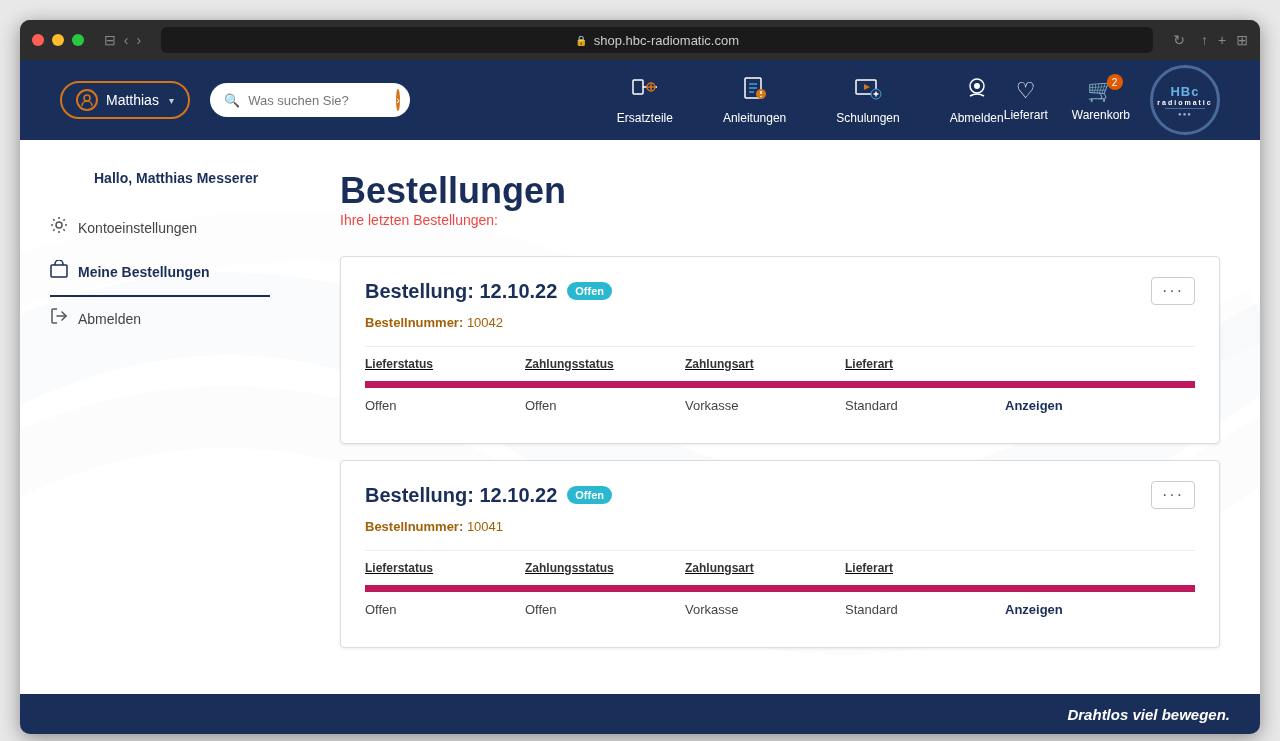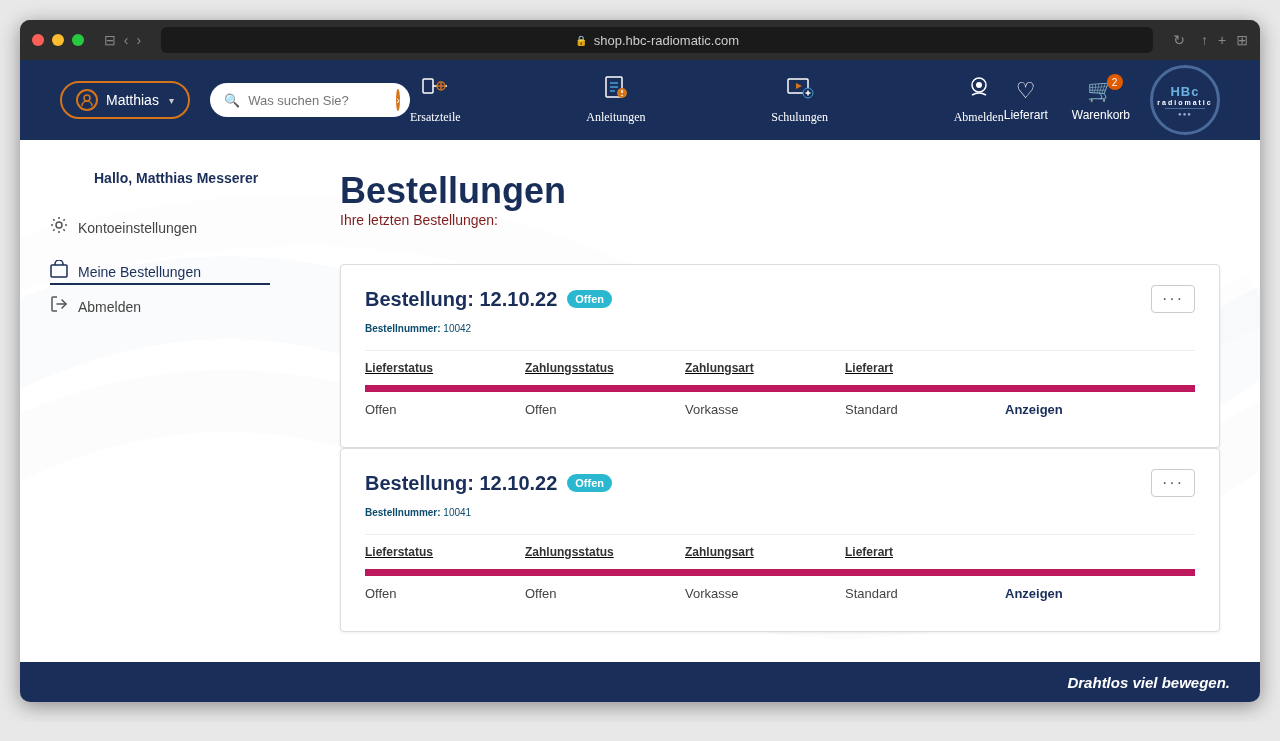--- a/index.html
+++ b/index.html
@@ -113,24 +113,23 @@
       display: flex;
       align-items: center;
       justify-content: center;
       cursor: pointer;
       color: white;
       font-size: 11px;
     }
     .nav-center {
       flex: 1;
       display: flex;
-      justify-content: space-between;
-      gap: 79px;
-      align-items: center;
-      font-family: Liberation Serif, serif;
+      justify-content: flex-end;
+      gap: 50px;
+      align-items: center;
     }
     .nav-item {
       display: flex;
       flex-direction: column;
       align-items: center;
       gap: 4px;
       color: white;
       font-size: 12px;
       cursor: pointer;
       text-decoration: none;
@@ -226,49 +225,50 @@
       align-items: center;
       gap: 10px;
       padding: 10px 0;
       font-size: 14px;
       color: #444;
       cursor: pointer;
       border-bottom: 1px solid transparent;
     }
     .sidebar-menu-item.active {
       color: #1a2e5a;
-      font-weight: 400;
+      font-weight: 700;
       border-bottom: 2px solid #1a2e5a;
-      padding-bottom: 0;
+      padding-bottom: 12px;
     }
     .sidebar-icon { font-size: 18px; color: #555; }
 
     
     .content-area {
       flex: 1;
       padding: 30px 40px;
       position: relative;
       z-index: 1;
     }
     .page-title {
       font-size: 36px;
       font-weight: 800;
       color: #1a2e5a;
     }
     .page-subtitle {
       font-size: 14px;
-      color: #7f1d1d;
-      margin-bottom: 36px;
+      color: #ef4444;
+      margin-bottom: 28px;
     }
 
     
     .order-card {
       background: white;
       border: 1px solid #ddd;
       border-radius: 4px;
+      margin-bottom: 16px;
       padding: 20px 24px;
       box-shadow: 0 1px 3px rgba(0,0,0,0.08);
     }
     .order-header {
       display: flex;
       align-items: center;
       justify-content: space-between;
       margin-bottom: 10px;
     }
     .order-title-row {
@@ -293,22 +293,22 @@
       border: 1px solid #ccc;
       border-radius: 4px;
       background: white;
       padding: 4px 10px;
       cursor: pointer;
       font-size: 16px;
       color: #555;
       letter-spacing: 2px;
     }
     .order-number {
-      font-size: 10px;
-      color: #0c4a6e;
+      font-size: 13px;
+      color: #a16207;
       margin-bottom: 16px;
     }
     .order-number strong { font-weight: 700; }
     .order-table {
       width: 100%;
       border-top: 1px solid #eee;
     }
     .order-table-header {
       display: grid;
       grid-template-columns: 160px 160px 160px 160px 1fr;

